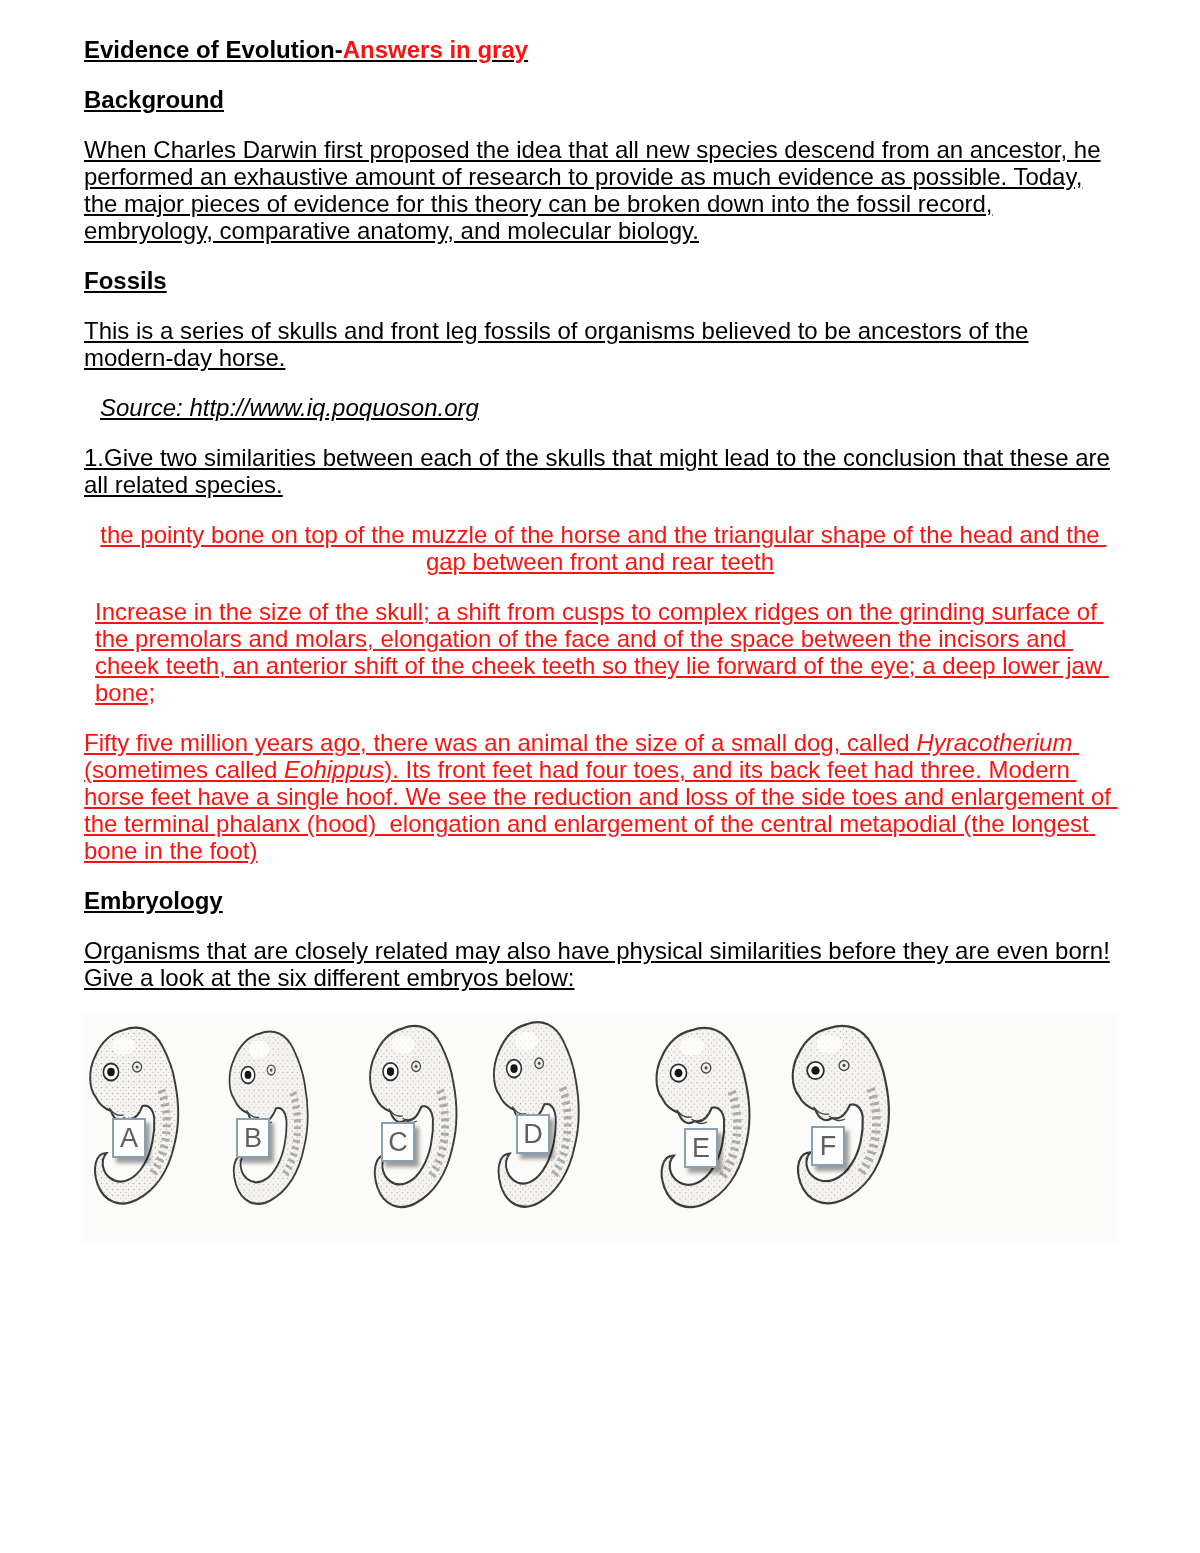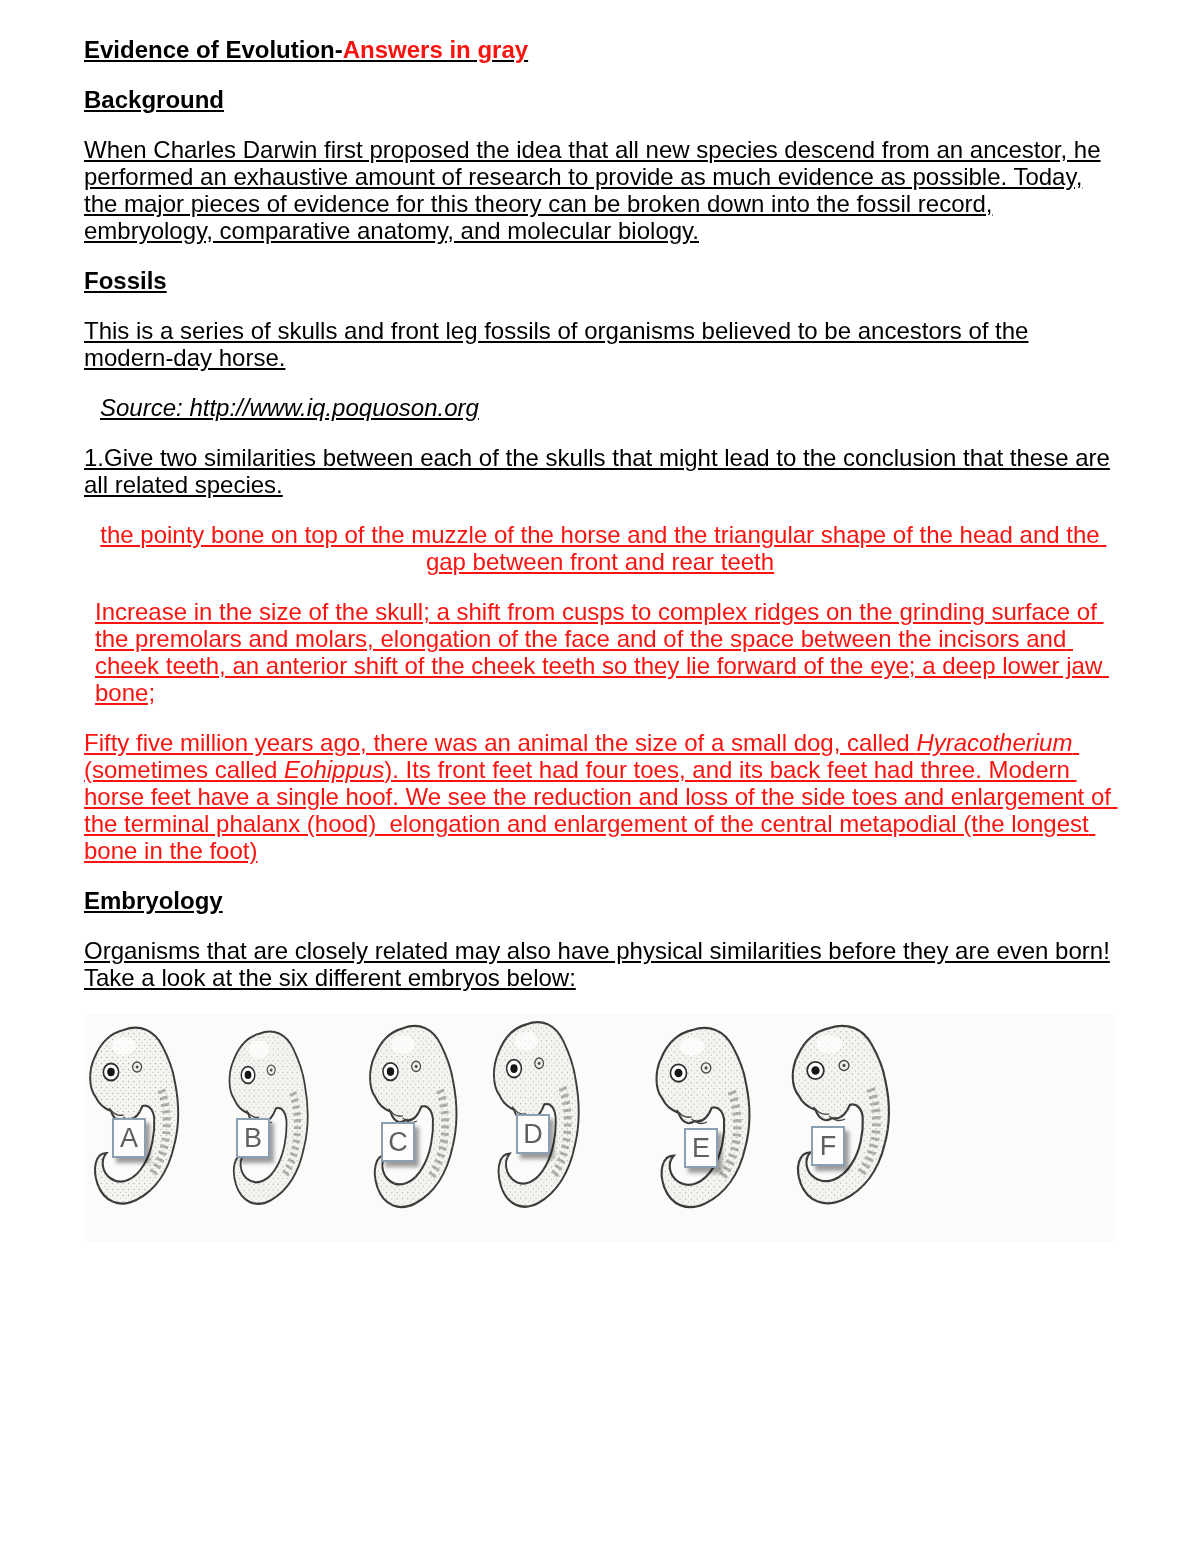--- a/index.html
+++ b/index.html
@@ -133,21 +133,21 @@
 
   <p>1.Give two similarities between each of the skulls that might lead to the conclusion that these are all related species.</p>
   <p class="answer" style="color: rgb(250, 20, 16); text-align: center;">the pointy bone on top of the muzzle of the horse and the triangular shape of the head and the gap between front and rear teeth</p>
 
   <p class="answer" style="color: rgb(250, 20, 16); margin-left: 11px;">Increase in the size of the skull; a shift from cusps to complex ridges on the grinding surface of the premolars and molars, elongation of the face and of the space between the incisors and cheek teeth, an anterior shift of the cheek teeth so they lie forward of the eye; a deep lower jaw bone;</p>
 
   <p class="answer" style="color: rgb(250, 20, 16);"><span>Fifty five million years ago, there was an animal the size of a small dog, called </span><span style="font-style: italic;">Hyracotherium</span><span> (sometimes called </span><span style="font-style: italic;">Eohippus</span><span>). Its front feet had four toes, and its back feet had three. Modern horse feet have a single hoof. We see the reduction and loss of the side toes and enlargement of the terminal phalanx (hood)  elongation and enlargement of the central metapodial (the longest bone in the foot)</span></p>
 
   <h2>Embryology</h2>
 
-  <p>Organisms that are closely related may also have physical similarities before they are even born! Take a look at the six different embryos below:</p>
+  <p>Organisms that are closely related may also have physical similarities before they are even born! Give a look at the six different embryos below:</p>
 
   <div class="strip">
     <svg class="embryo" style="left:0px;   top:6px;  width:108px; height:200px" viewBox="0 0 120 200" preserveAspectRatio="none">
         <use href="#embryo-sym"></use>
       </svg>
     <svg class="embryo" style="left:140px; top:10px; width:96px;  height:196px" viewBox="0 0 120 200" preserveAspectRatio="none">
         <use href="#embryo-sym"></use>
       </svg>
     <svg class="embryo" style="left:280px; top:4px;  width:106px; height:206px" viewBox="0 0 120 200" preserveAspectRatio="none">
         <use href="#embryo-sym"></use>

